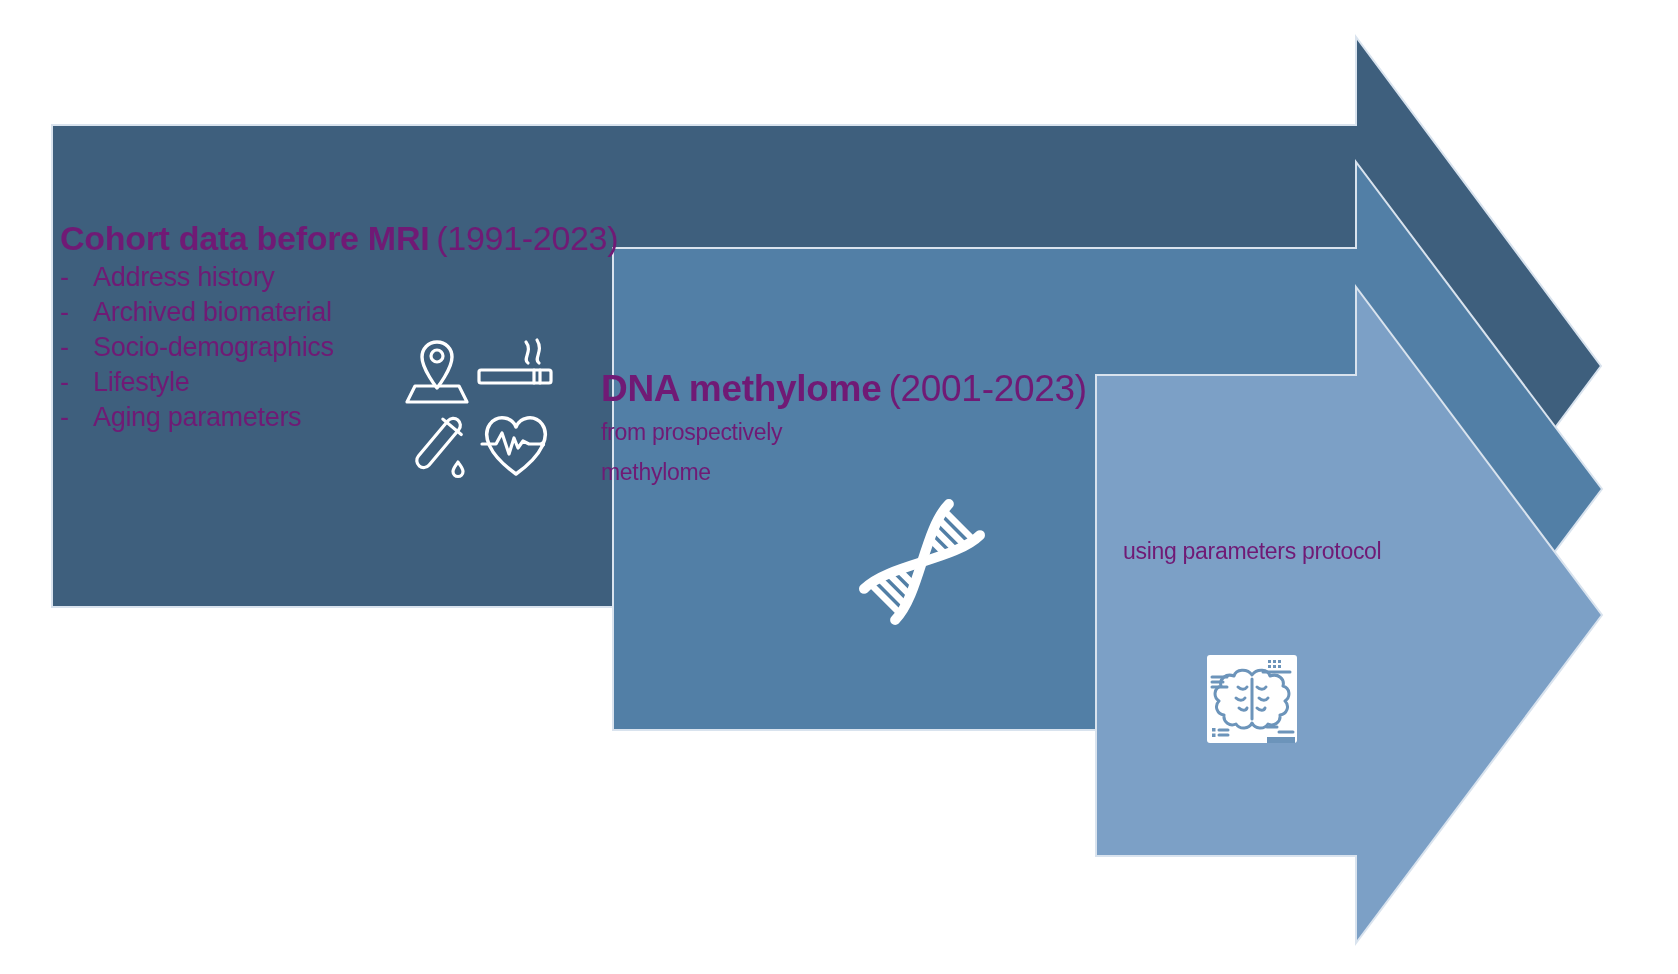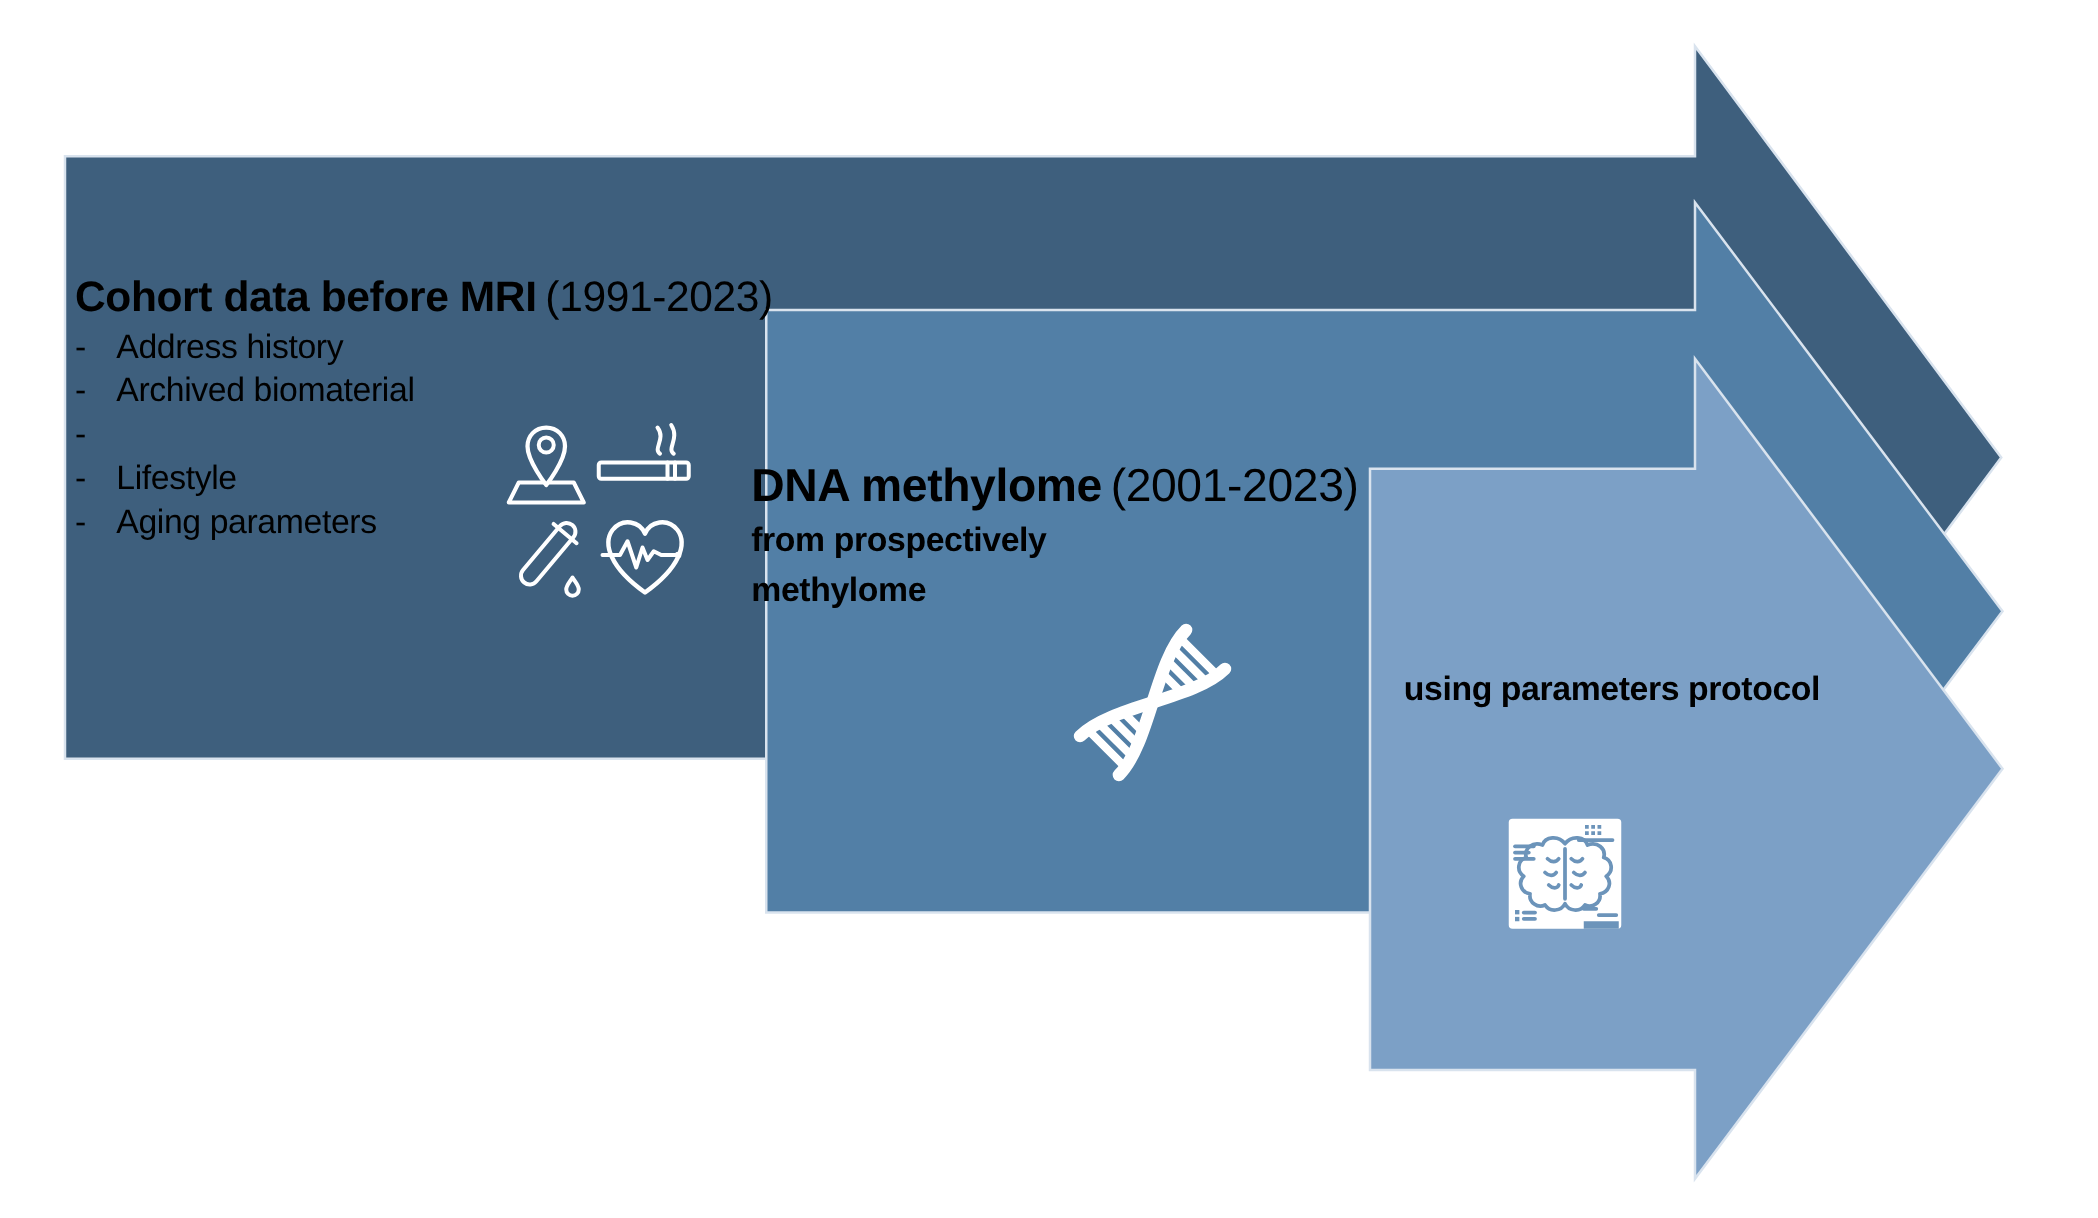--- a/index.html
+++ b/index.html
@@ -1,27 +1,27 @@
 <!DOCTYPE html>
 <html><head>
 <meta charset="utf-8">
 <style>
   html,body{margin:0;padding:0;background:#fff;}
   .stage{position:relative;width:1678px;height:974px;background:#FFFFFF;overflow:hidden;
          font-family:"Liberation Sans", sans-serif;}
   .arrow-layer{position:absolute;left:0;top:0;width:1678px;height:974px;}
   .arrow-layer polygon{stroke:#D9E3EE;stroke-width:2;stroke-linejoin:miter;}
-  .panel{position:absolute;color:#000000;letter-spacing:-0.3px;}
+  .panel{position:absolute;color:#701a75;letter-spacing:-0.3px;}
   .ttl{font-size:34px;line-height:42px;font-weight:700;white-space:nowrap;}
   .ttl2{font-size:37px;line-height:46px;font-weight:700;white-space:nowrap;}
   .period{font-weight:400;margin-left:7px;}
   .bullets{margin-top:1px;}
   .brow{display:flex;font-size:27px;line-height:35px;white-space:nowrap;}
   .dash{width:33px;flex:0 0 33px;}
-  .bline{font-size:27px;line-height:40px;font-weight:700;white-space:nowrap;}
+  .bline{font-size:23px;line-height:40px;font-weight:400;white-space:nowrap;}
   .icon{position:absolute;}
   .ic{stroke:#fff;stroke-width:3.2;fill:none;stroke-linecap:round;stroke-linejoin:round;}
   .icf{stroke:#fff;stroke-width:3.4;stroke-linecap:round;stroke-linejoin:round;}
   .dna-s{stroke:#fff;stroke-width:10;fill:none;stroke-linecap:round;}
   .dna-r{stroke:#fff;stroke-width:6.5;fill:none;stroke-linecap:round;}
   .dotf{fill:#fff;stroke:none;}
   .br{fill:none;stroke-width:3;stroke-linecap:round;stroke-linejoin:round;}
   .sq{fill:#FFFFFF;stroke:none;}
 </style>
 </head>
@@ -41,20 +41,21 @@
       <div class="brow">
           <span class="dash">-</span>
           <span>Address history</span>
         </div>
       <div class="brow">
           <span class="dash">-</span>
           <span>Archived biomaterial</span>
         </div>
       <div class="brow">
           <span class="dash">-</span>
+          <span>Socio-demographics</span>
         </div>
       <div class="brow">
           <span class="dash">-</span>
           <span>Lifestyle</span>
         </div>
       <div class="brow">
           <span class="dash">-</span>
           <span>Aging parameters</span>
         </div>
     </div>

